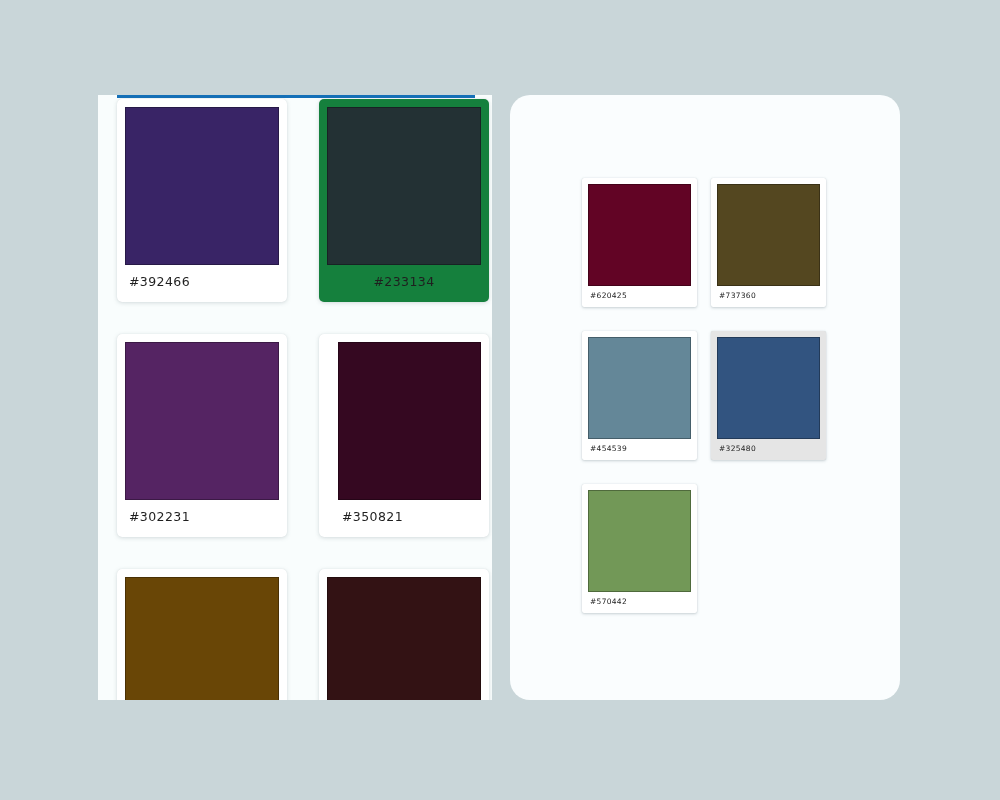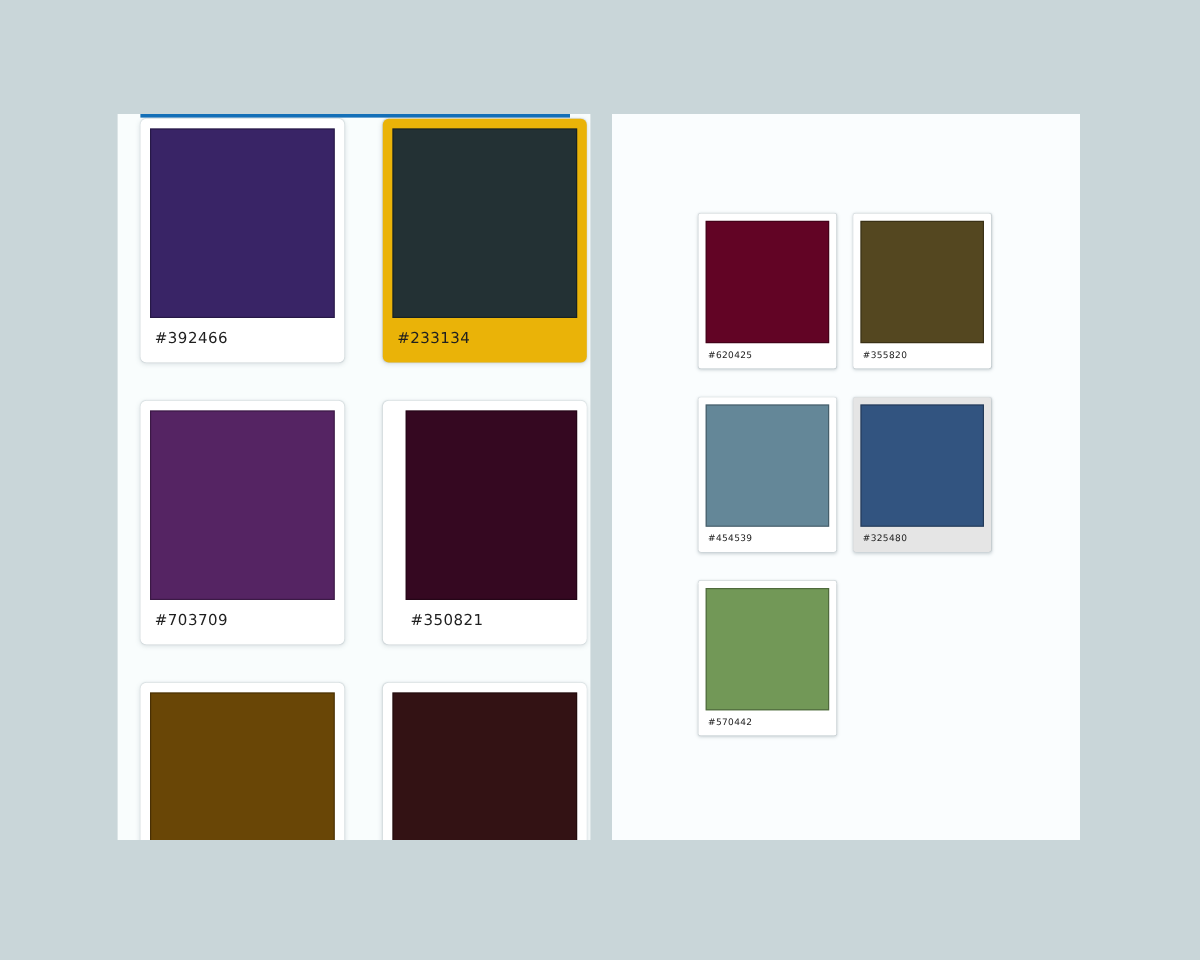--- a/index.html
+++ b/index.html
@@ -114,59 +114,59 @@
 
   <div id="left-accent" style="background: rgb(20, 112, 184);"></div>
 
   <div id="left-grid">
 
     <div class="lcard" style="background: rgb(255, 255, 255);">
       <div class="lswatch" style="background-color: rgb(57, 36, 102);"></div>
       <div class="llabel">#392466</div>
     </div>
 
-    <div class="lcard" style="background: #eab308;">
+    <div class="lcard" style="background: #15803d; text-align: center;">
       <div class="lswatch" style="background-color: rgb(35, 49, 52);"></div>
       <div class="llabel">#233134</div>
     </div>
 
     <div class="lcard" style="background: rgb(255, 255, 255);">
       <div class="lswatch" style="background-color: rgb(85, 36, 99);"></div>
-      <div class="llabel">#703709</div>
+      <div class="llabel">#302231</div>
     </div>
 
     <div class="lcard" style="background: rgb(255, 255, 255); padding-left: 19px;">
       <div class="lswatch" style="background-color: rgb(53, 8, 33);"></div>
       <div class="llabel">#350821</div>
     </div>
 
     <div class="lcard" style="background: rgb(255, 255, 255);">
       <div class="lswatch" style="background-color: rgb(105, 70, 6);"></div>
 
     </div>
 
     <div class="lcard" style="background: rgb(255, 255, 255);">
       <div class="lswatch" style="background-color: rgb(51, 18, 20);"></div>
 
     </div>
 
   </div>
 </div>
 
-<div id="right-panel" style="background: rgb(250, 253, 254);">
+<div id="right-panel" style="background: rgb(250, 253, 254); border-radius: 20px;">
   <div id="right-grid">
 
     <div class="rcard" style="background: rgb(255, 255, 255);">
       <div class="rswatch" style="background-color: rgb(98, 4, 37);"></div>
       <div class="rlabel">#620425</div>
     </div>
 
     <div class="rcard" style="background: rgb(255, 255, 255);">
       <div class="rswatch" style="background-color: rgb(84, 71, 32);"></div>
-      <div class="rlabel">#355820</div>
+      <div class="rlabel">#737360</div>
     </div>
 
     <div class="rcard" style="background: rgb(255, 255, 255);">
       <div class="rswatch" style="background-color: rgb(100, 135, 152);"></div>
       <div class="rlabel">#454539</div>
     </div>
 
 
     <div class="rcard" style="background: #e5e5e5;">
       <div class="rswatch" style="background-color: rgb(50, 84, 128);"></div>

